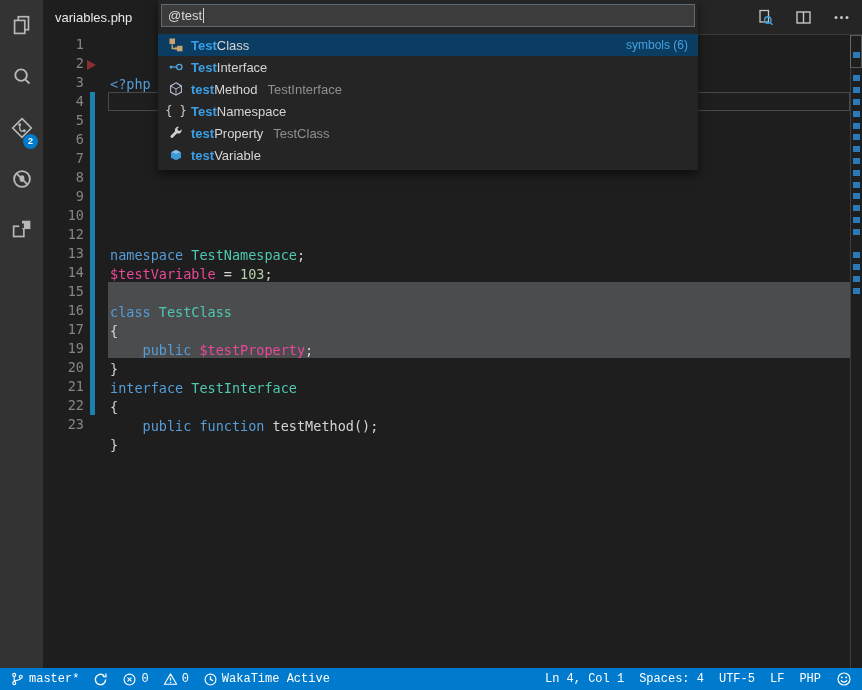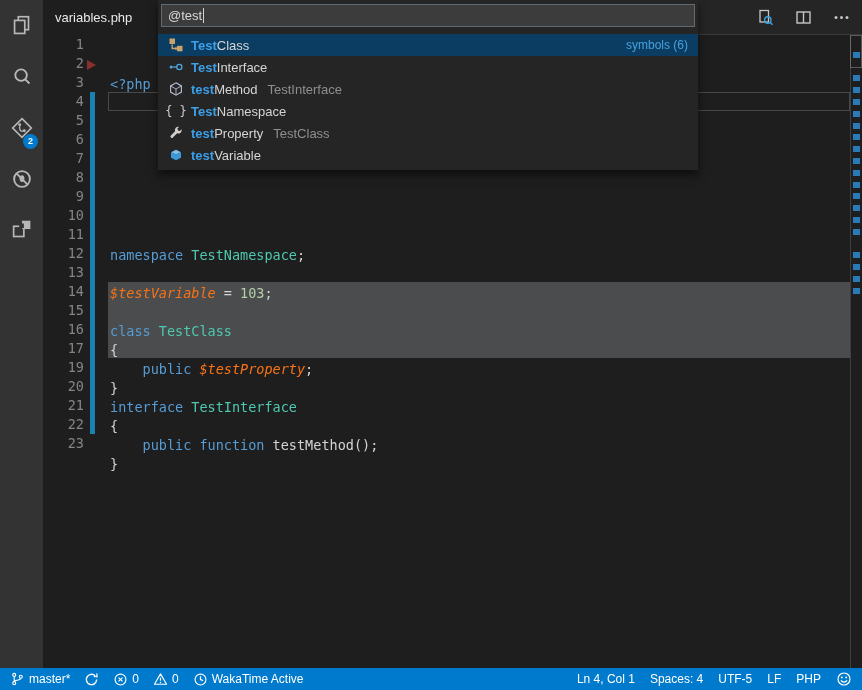--- a/index.html
+++ b/index.html
@@ -27,21 +27,21 @@
   .range-highlight { position:absolute; left:65px; right:12px; background:#4a4c4e; z-index:1; }
   .current-line-box { position:absolute; left:65px; right:12px; height:19px; border:1px solid #46494b; z-index:1; }
   .del-marker { position:absolute; left:44px; width:0; height:0; z-index:3;
                 border-top:5px solid transparent; border-bottom:5px solid transparent; border-left:9px solid #8a2f2f; }
   .lines { position:absolute; left:0; top:0; right:12px; z-index:2; }
   .cline { display:flex; height:19px; font-family:"DejaVu Sans Mono", monospace; font-size:13.5px; line-height:19px; }
   .ln { width:41px; text-align:right; color:#858585; flex:none; }
   .deco { width:26px; position:relative; flex:none; }
   .modbar { position:absolute; left:6px; top:0; width:5px; height:19px; background:#1b81ae; }
   .codetxt { white-space:pre; color:#d4d4d4;margin-top:40px; }
-  .tok-kw { color:#569cd6; } .tok-ty { color:#4ec9b0; } .tok-va { color:#f97316;font-style:italic; }
+  .tok-kw { color:#569cd6; } .tok-ty { color:#4ec9b0; } .tok-va { color:#ec4899; }
   .tok-nu { color:#b5cea8; } .tok-pl { color:#d4d4d4; }
 
   
   .ruler { position:absolute; top:0; right:0; width:12px; bottom:0; z-index:4; border-left:1px solid #3e3e42; }
   .ruler-slider { position:absolute; top:0; right:0; width:12px; height:33px; border:1px solid rgba(140,140,140,0.55); }
   .ovr-marker { position:absolute; right:2px; width:7px; height:6px; background:#2a7ab8; }
 
   
   .quickopen { position:absolute; left:158px; top:0; width:540px; background:#252526; z-index:20;
                box-shadow:0 5px 9px rgba(0,0,0,0.55); padding-bottom:4px; }
@@ -53,21 +53,21 @@
   .qo-icon { width:16px; height:16px; flex:none; display:flex; align-items:center; justify-content:center; }
   .qo-ns-glyph { font-family:"DejaVu Sans Mono", monospace; font-size:12px; color:#cfcfcf; }
   .qo-label { font-size:13px; color:#d5d5d5; white-space:pre; }
   .qo-label b { color:#3ba0e8; font-weight:bold; }
   .qo-desc { font-size:13px; color:#8f8f8f; margin-left:3px; }
   .qo-badge { margin-left:auto; font-size:12px; color:#45a1dd; }
 
   
   .statusbar { position:absolute; left:0; bottom:0; width:862px; height:22px; background:#007acc;
                display:flex; align-items:center; color:#ffffff; font-size:12px; padding:0 10px; z-index:30; }
-  .sb-item { display:flex; align-items:center; gap:4px; margin-right:14px; cursor:pointer; white-space:nowrap; }
+  .sb-item { display:flex; align-items:center; gap:4px; margin-right:14px; cursor:pointer; white-space:nowrap;font-family:Liberation Mono, monospace; }
   .sb-right { margin-left:auto; display:flex; align-items:center; }
   .sb-right .sb-item { margin-right:0; margin-left:15px; }
   svg { display:block; }
 </style>
 </head>
 <body>
 
 <div class="app">
 
   <div class="activitybar">
@@ -208,27 +208,20 @@
             <span class="modbar"></span>
           </span>
           <span class="codetxt"></span>
         </div>
         <div class="cline">
           <span class="ln">10</span>
           <span class="deco">
             <span class="modbar"></span>
           </span>
           <span class="codetxt"><span class="tok-kw">namespace</span><span class="tok-pl"> </span><span class="tok-ty">TestNamespace</span><span class="tok-pl">;</span></span>
-        </div>
-        <div class="cline">
-          <span class="ln">11</span>
-          <span class="deco">
-            <span class="modbar"></span>
-          </span>
-          <span class="codetxt"></span>
         </div>
         <div class="cline">
           <span class="ln">12</span>
           <span class="deco">
             <span class="modbar"></span>
           </span>
           <span class="codetxt"><span class="tok-va">$testVariable</span><span class="tok-pl"> = </span><span class="tok-nu">103</span><span class="tok-pl">;</span></span>
         </div>
         <div class="cline">
           <span class="ln">13</span>

